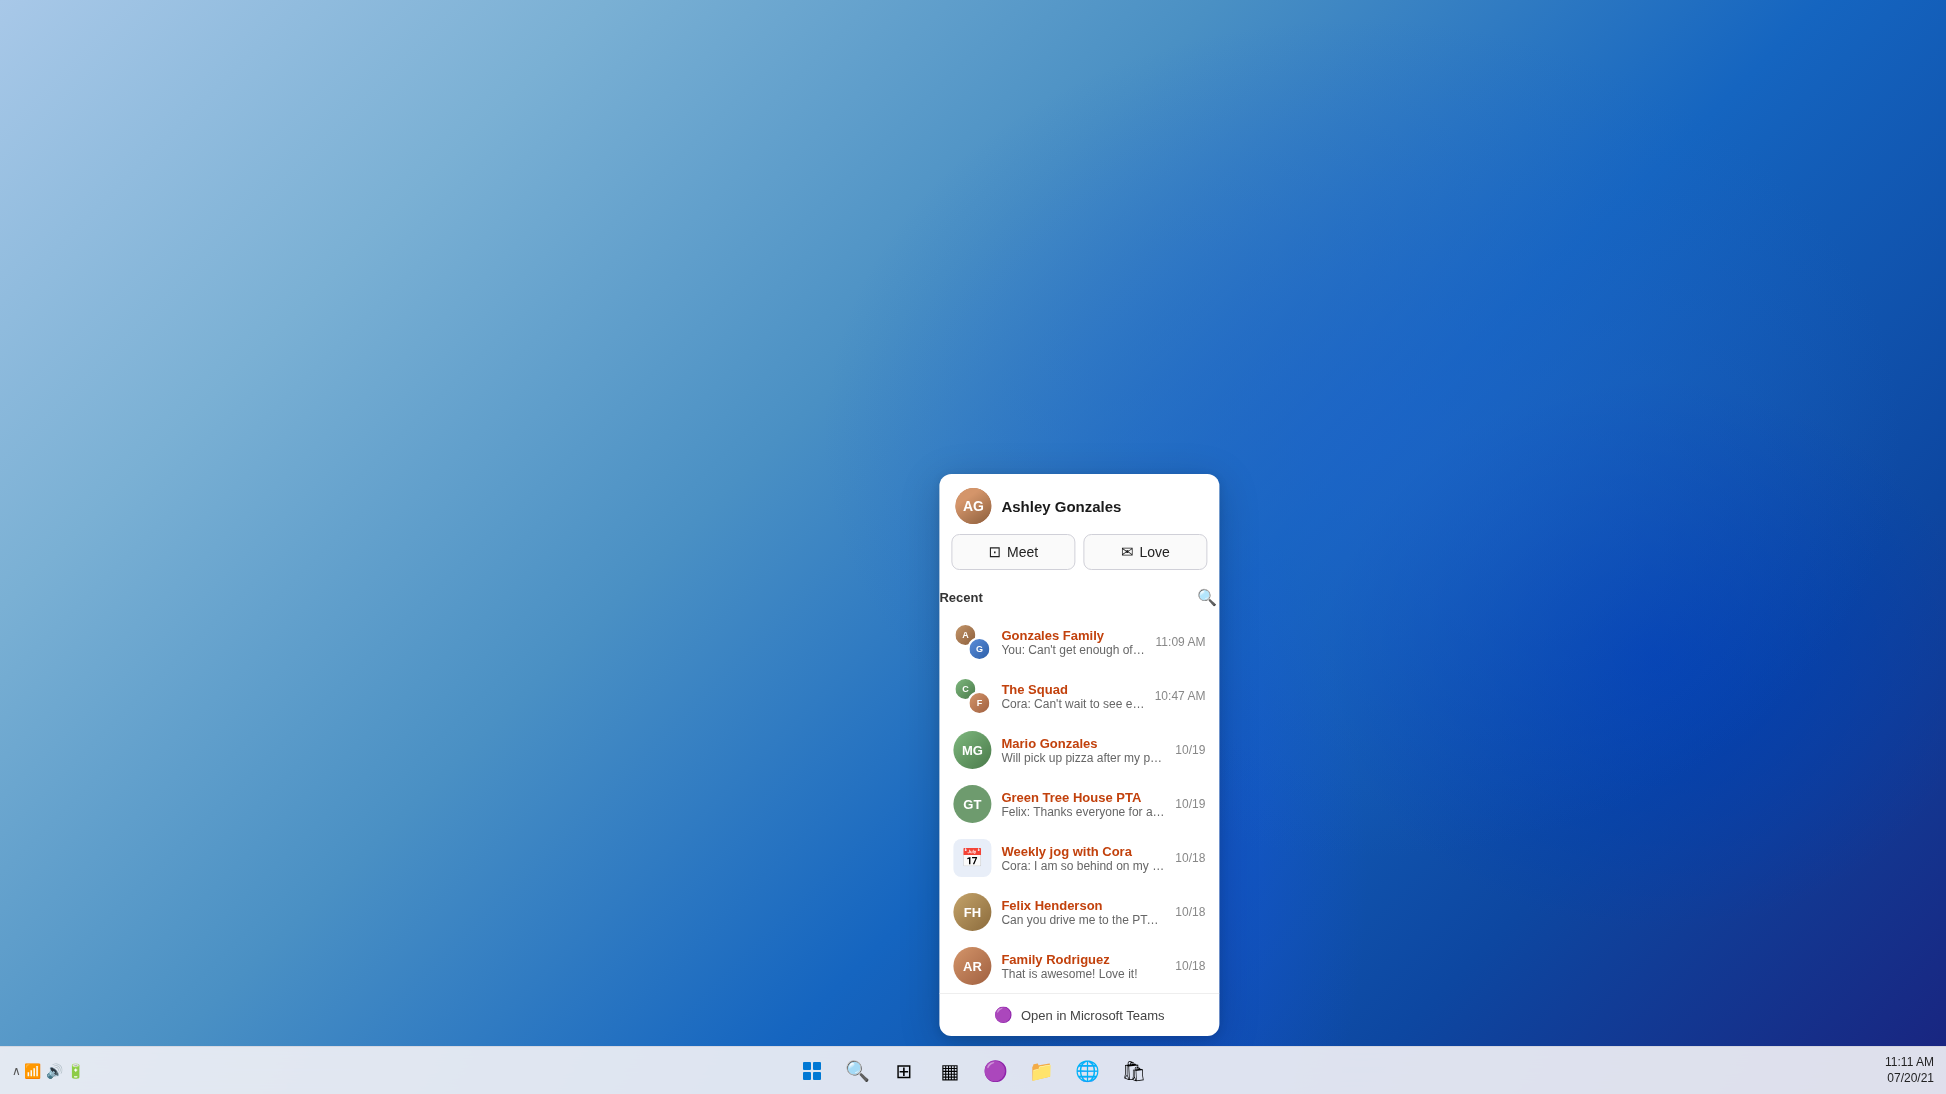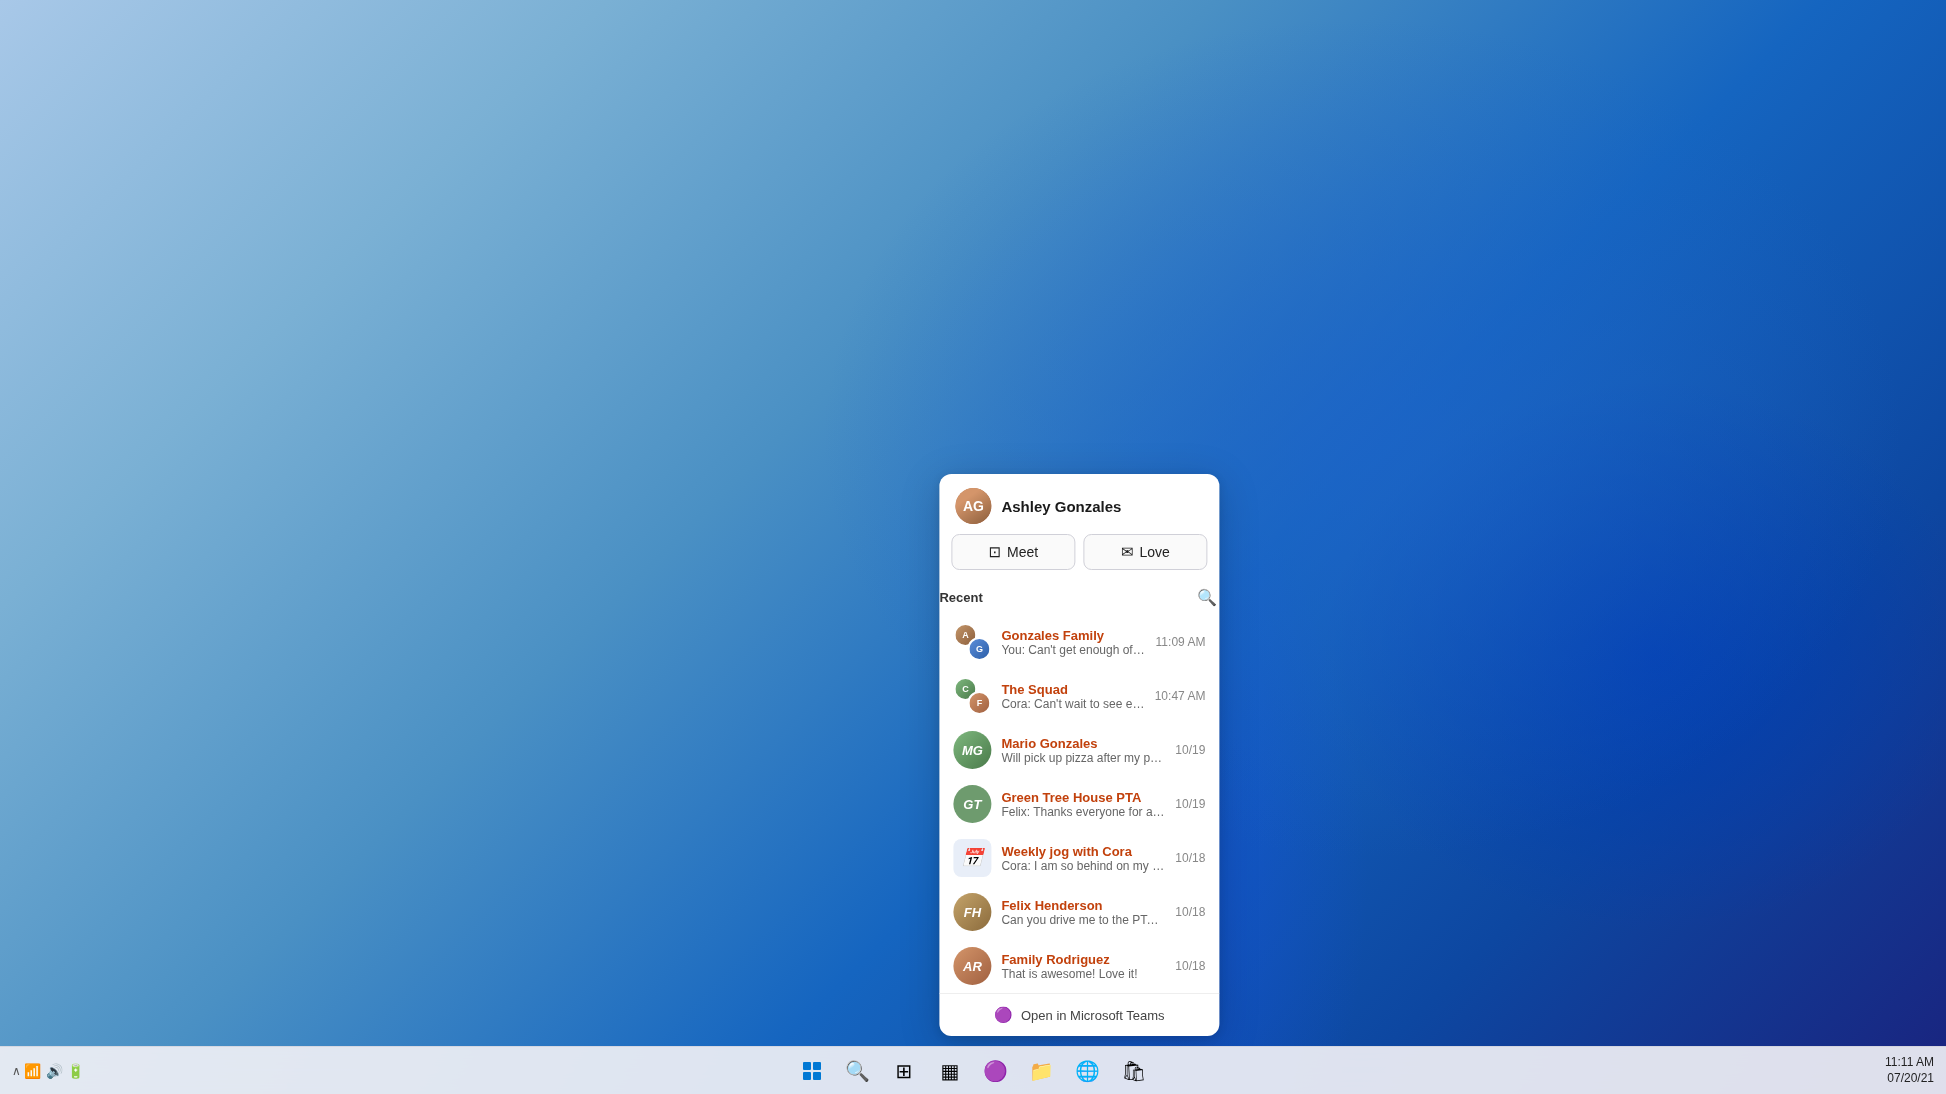--- a/index.html
+++ b/index.html
@@ -201,21 +201,20 @@
       height: 38px;
       border-radius: 50%;
       flex-shrink: 0;
       display: flex;
       align-items: center;
       justify-content: center;
       font-size: 13px;
       font-weight: 700;
       color: white;
       overflow: hidden;
-      font-style: italic;
     }
 
     .chat-info {
       flex: 1;
       min-width: 0;
     }
 
     .chat-name {
       font-size: 13px;
       font-weight: 600;

